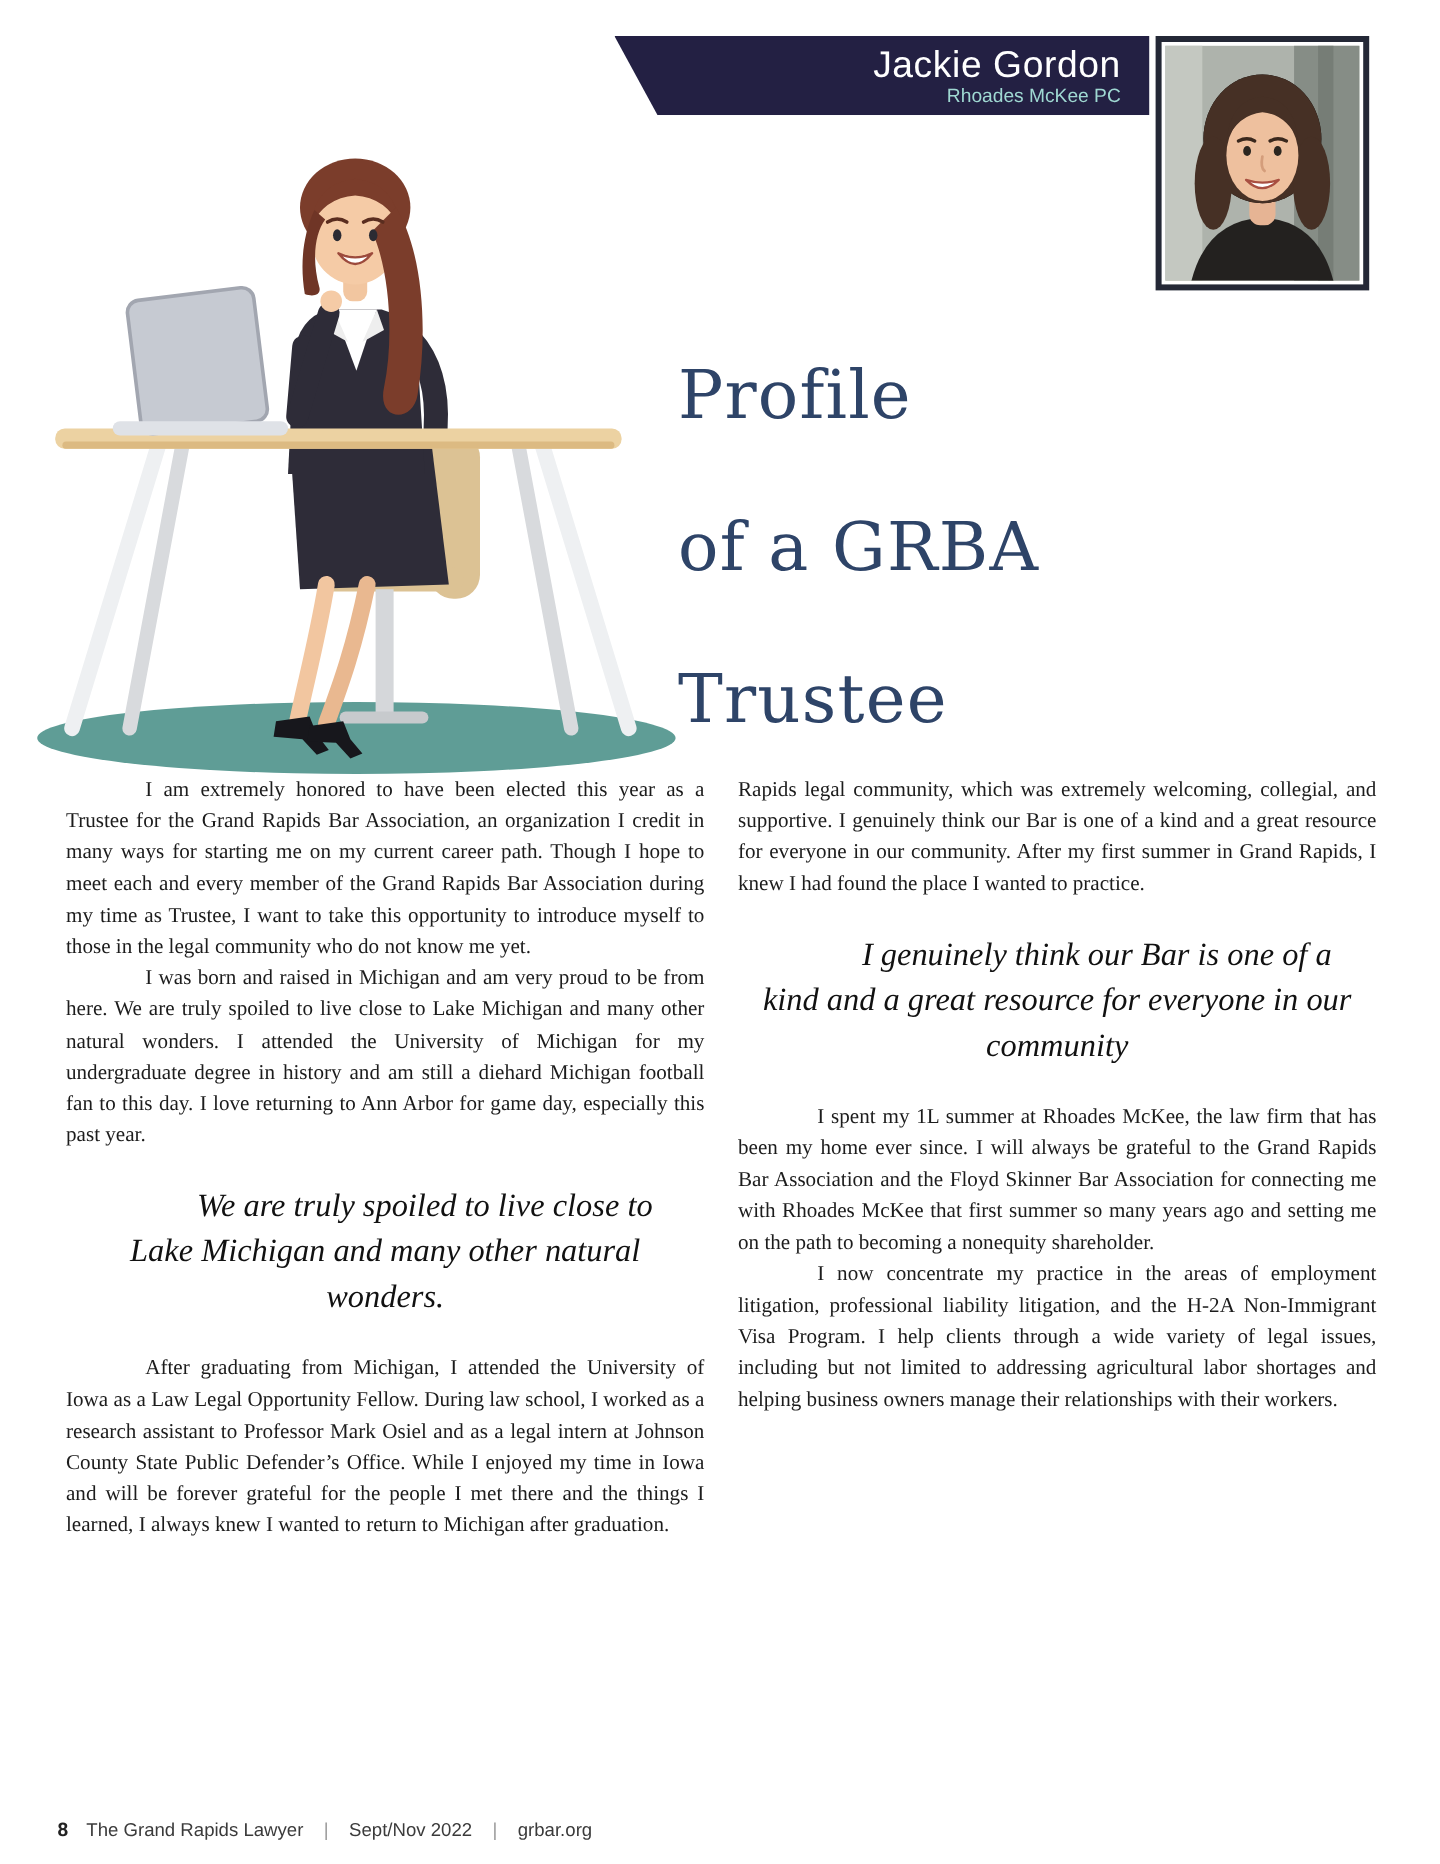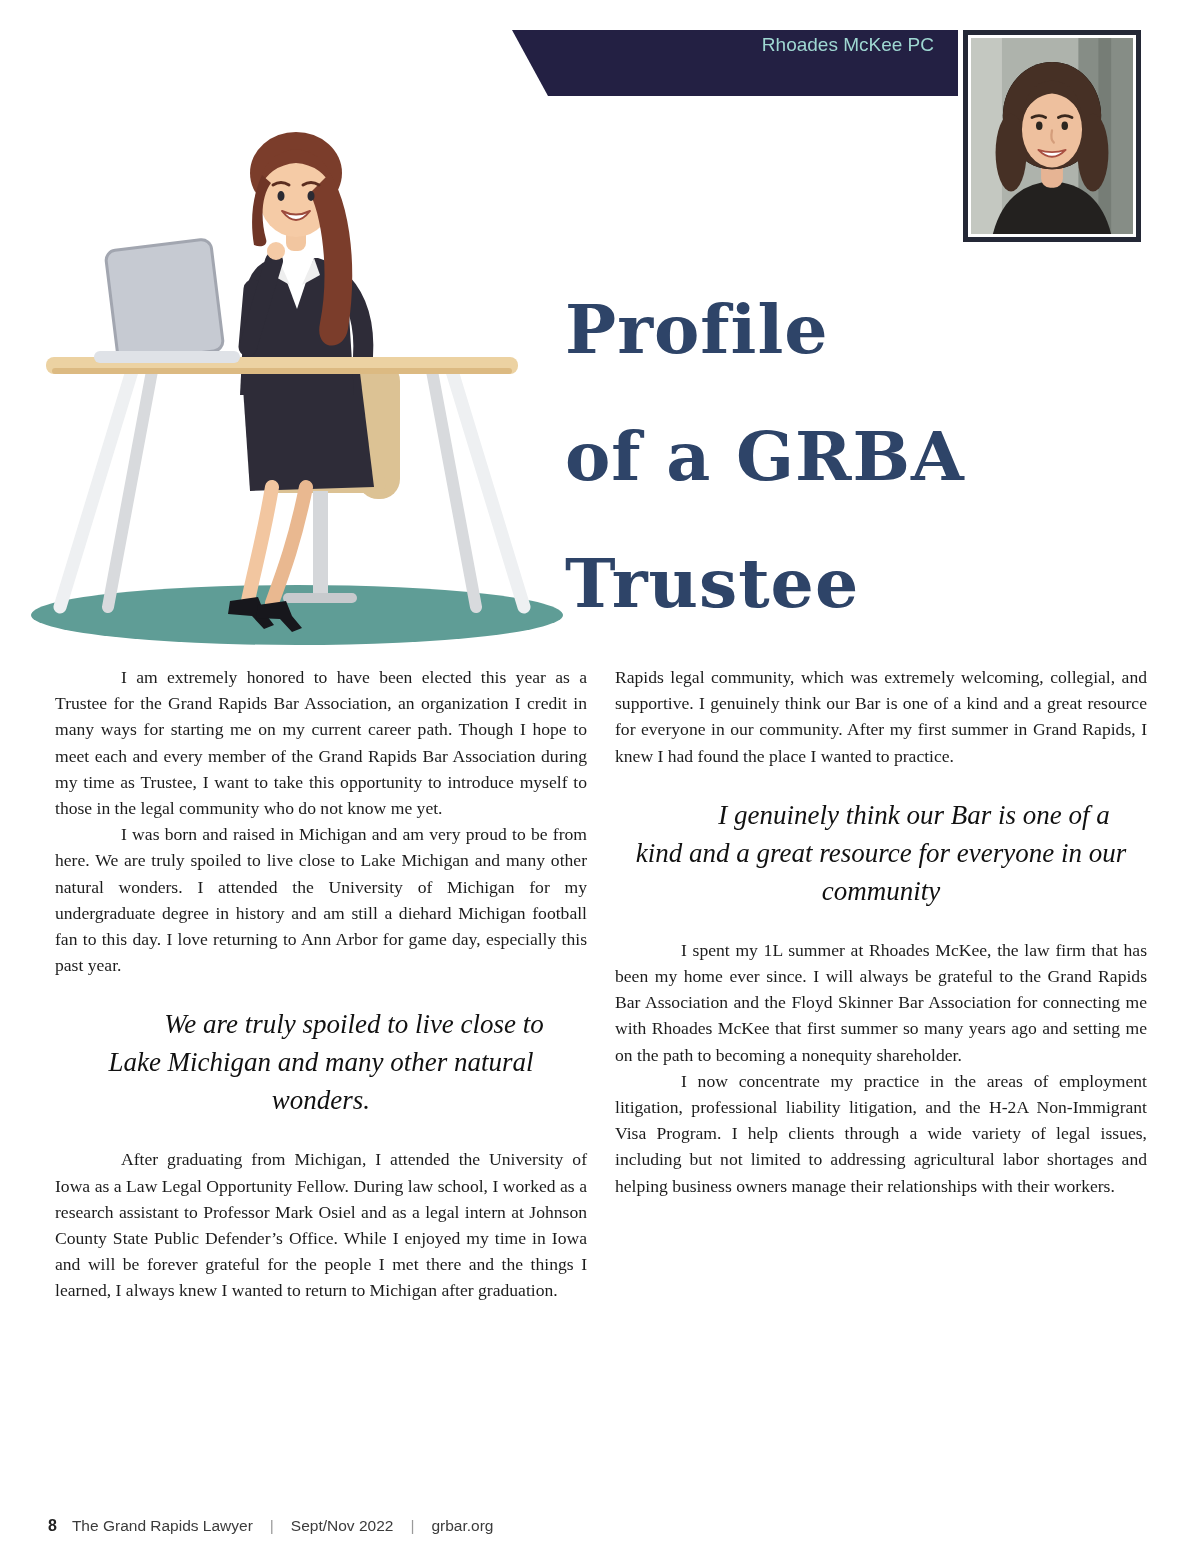--- a/index.html
+++ b/index.html
@@ -14,45 +14,45 @@
   
   .banner {
     position:absolute; top:30px; left:512px; width:446px; height:66px;
     background:var(--navy, #232043);
     clip-path:polygon(0 0, 100% 0, 100% 100%, 36px 100%);
     color:#ffffff; text-align:right;
     padding:6px 24px 0 0;
     font-family:"Liberation Sans", sans-serif;
   }
   .banner-name { font-size:31px; font-weight:300; line-height:36px; letter-spacing:0.5px; }
-  .banner-firm { font-size:19px; line-height:17px; color:var(--teal-light, #9fd8d2); }
+  .banner-firm { font-size:16px; line-height:17px; color:var(--teal-light, #9fd8d2); }
 
   
   .photo-frame {
     position:absolute; top:30px; left:963px; width:178px; height:212px;
     border:5px solid #242836; background:#ffffff; padding:3px;
   }
   .photo-frame svg { width:100%; height:100%; display:block; }
 
   
   .illustration { position:absolute; top:95px; left:12px; width:560px; height:558px; }
   .illustration svg { width:100%; height:100%; display:block; }
 
   
   .headline {
     position:absolute; top:266px; left:565px;
-    font-family:"DejaVu Serif", serif; font-weight:bold;
+    font-family:"DejaVu Serif", serif; font-weight:normal;
     color:var(--title-navy, #2e4468);
-    font-size:68px; line-height:127px; letter-spacing:1px;
+    font-size:56px; line-height:127px; letter-spacing:1px;
     white-space:nowrap;
   }
 
   
   .article {
-    position:absolute; top:664px; left:55px; width:1092px;
+    position:absolute; top:644px; left:55px; width:1092px;
     display:flex; gap:28px;
     font-size:17.6px; line-height:26.2px; color:#1c1c1c;
     text-align:justify;
   }
   .col { flex:1; min-width:0; }
   .col p { text-indent:66px; }
   .col p.no-indent { text-indent:0; }
   .pull-quote {
     font-style:italic; font-size:27px; line-height:38px;
     text-align:center; text-indent:0;
@@ -67,20 +67,21 @@
     font-size:15.5px; color:#3b3b3b;
     display:flex; align-items:center;
   }
   .footer .page-num { font-weight:bold; font-size:16px; margin-right:15px; color:#222; }
   .footer .sep { color:#9a9a9a; margin:0 17px; }
 </style>
 </head>
 <body>
 
 <div class="banner">
+  <div class="banner-name">Jackie Gordon</div>
   <div class="banner-firm">Rhoades McKee PC</div>
 </div>
 
 <div class="photo-frame">
   <svg viewBox="0 0 178 212" preserveAspectRatio="none">
     <rect width="178" height="212" fill="#aeb3ac"></rect>
     <rect x="118" width="60" height="212" fill="#868d86"></rect>
     <rect x="0" width="34" height="212" fill="#c4c8c1"></rect>
     <rect x="140" y="0" width="14" height="212" fill="#767d76"></rect>
 

